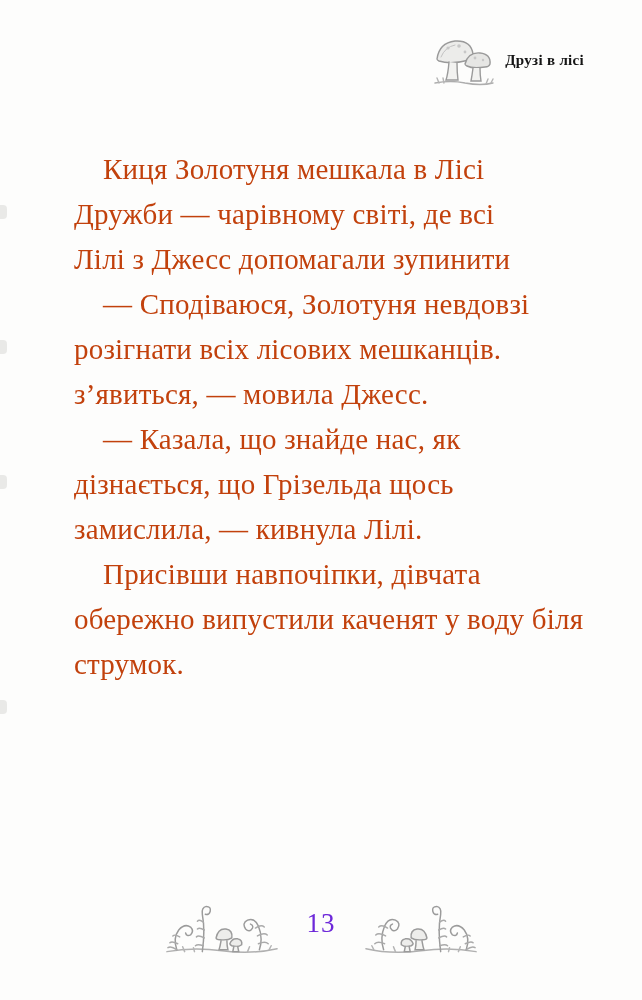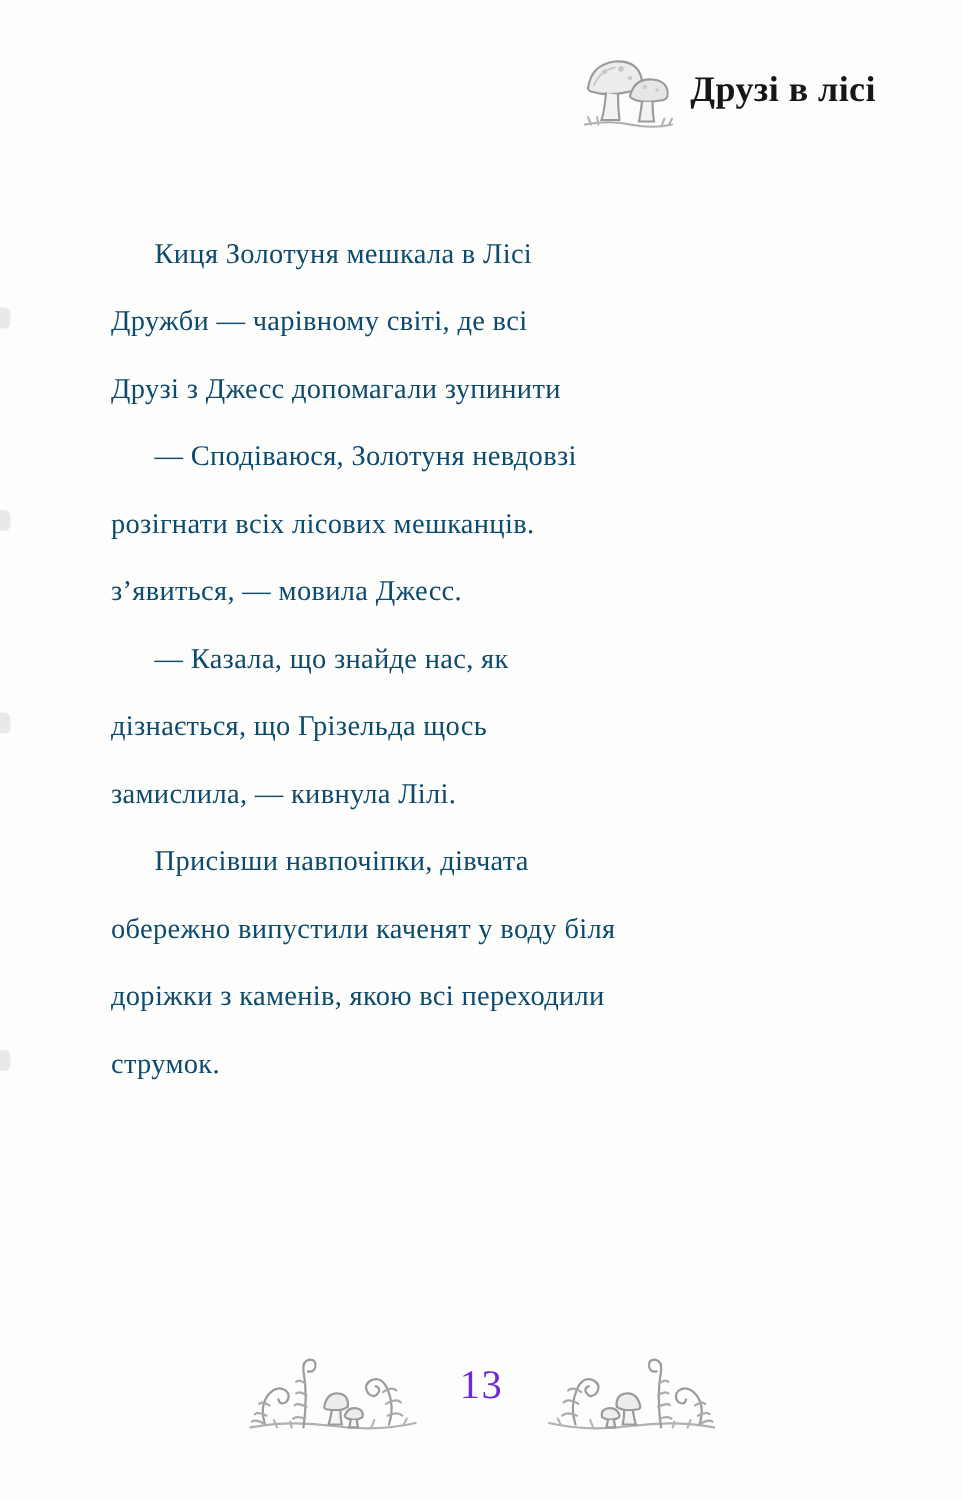--- a/index.html
+++ b/index.html
@@ -27,41 +27,41 @@
     align-items: center;
     gap: 8px;
   }
   .header .icon-wrap {
     width: 66px;
     height: 56px;
     flex: 0 0 auto;
   }
   .header .title {
     font-weight: bold;
-    font-size: 24px;
+    font-size: 15px;
     letter-spacing: 0.3px;
     color: #161616;
     white-space: nowrap;
     padding-bottom: 4px;
   }
 
   
   .body-text {
     position: absolute;
     top: 147px;
     left: 74px;
     width: 500px;
   }
   .text-line {
     height: 45px;
     line-height: 45px;
-    font-size: 19px;
+    font-size: 29px;
     letter-spacing: 0.2px;
     white-space: nowrap;
-    color: #0c4a6e;
+    color: #c2410c;
   }
   .text-line.indent {
     padding-left: 29px;
   }
 
   
   .footer {
     position: absolute;
     top: 893px;
     left: 0;
@@ -131,30 +131,29 @@
           <path d="M8,49 L6,44 M13,49 L12,44 M55,50 L57,45 M60,49 L62,45" stroke="#b5b5b5"></path>
         </g>
       </svg>
     </span>
     <span class="title">Друзі в лісі</span>
   </div>
 
   <div class="body-text">
       <div class="text-line indent">Киця Золотуня мешкала в Лісі</div>
       <div class="text-line">Дружби — чарівному світі, де всі</div>
-      <div class="text-line">Друзі з Джесс допомагали зупинити</div>
+      <div class="text-line">Лілі з Джесс допомагали зупинити</div>
       <div class="text-line indent">— Сподіваюся, Золотуня невдовзі</div>
       <div class="text-line">розігнати всіх лісових мешканців.</div>
       <div class="text-line">з’явиться, — мовила Джесс.</div>
       <div class="text-line indent">— Казала, що знайде нас, як</div>
       <div class="text-line">дізнається, що Грізельда щось</div>
       <div class="text-line">замислила, — кивнула Лілі.</div>
       <div class="text-line indent">Присівши навпочіпки, дівчата</div>
       <div class="text-line">обережно випустили каченят у воду біля</div>
-      <div class="text-line">доріжки з каменів, якою всі переходили</div>
       <div class="text-line">струмок.</div>
     </div>
 
   <div class="footer">
     <span class="ornament">
       <svg viewBox="0 0 120 60" width="118" height="60">
         <g stroke="#9b9b9b" stroke-width="1.5" fill="none" stroke-linecap="round">
 
           <path d="M4,52 Q30,47 60,51 Q90,55 116,49" stroke="#b0b0b0"></path>
 

